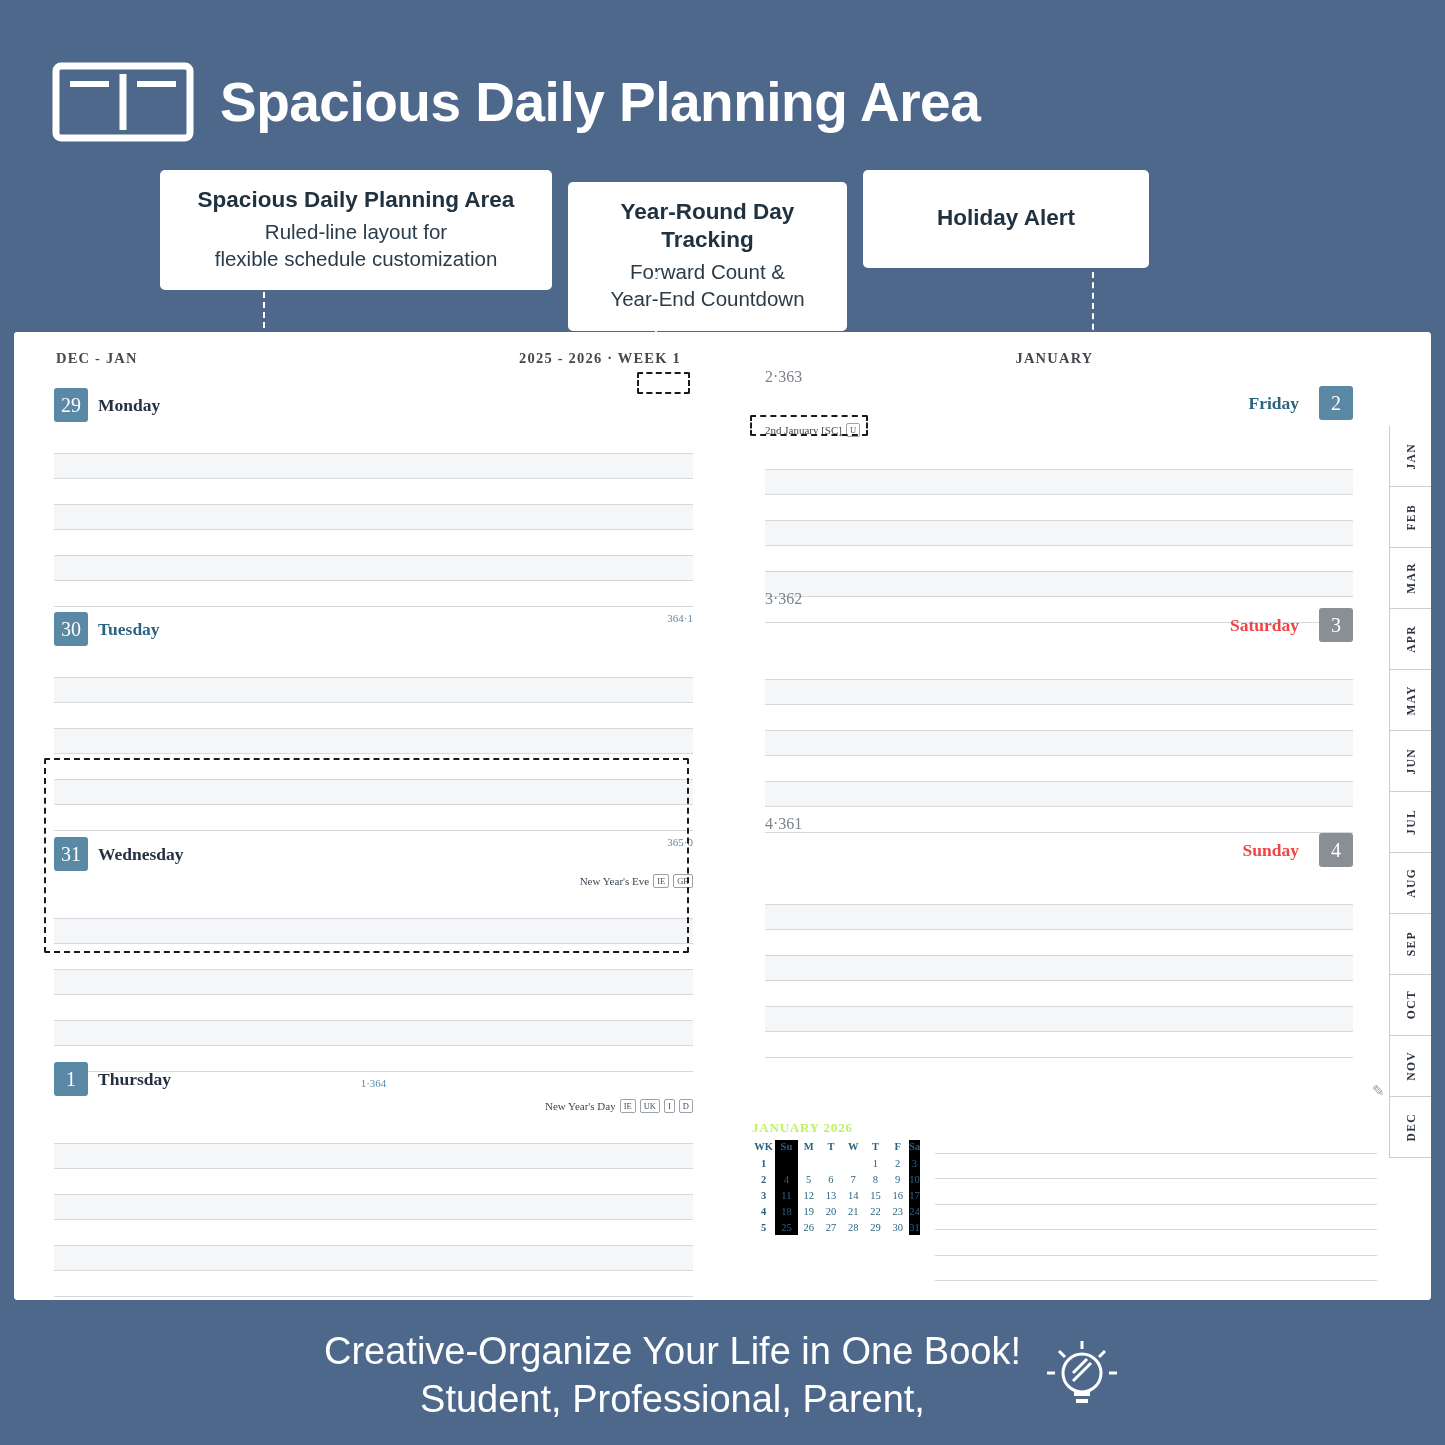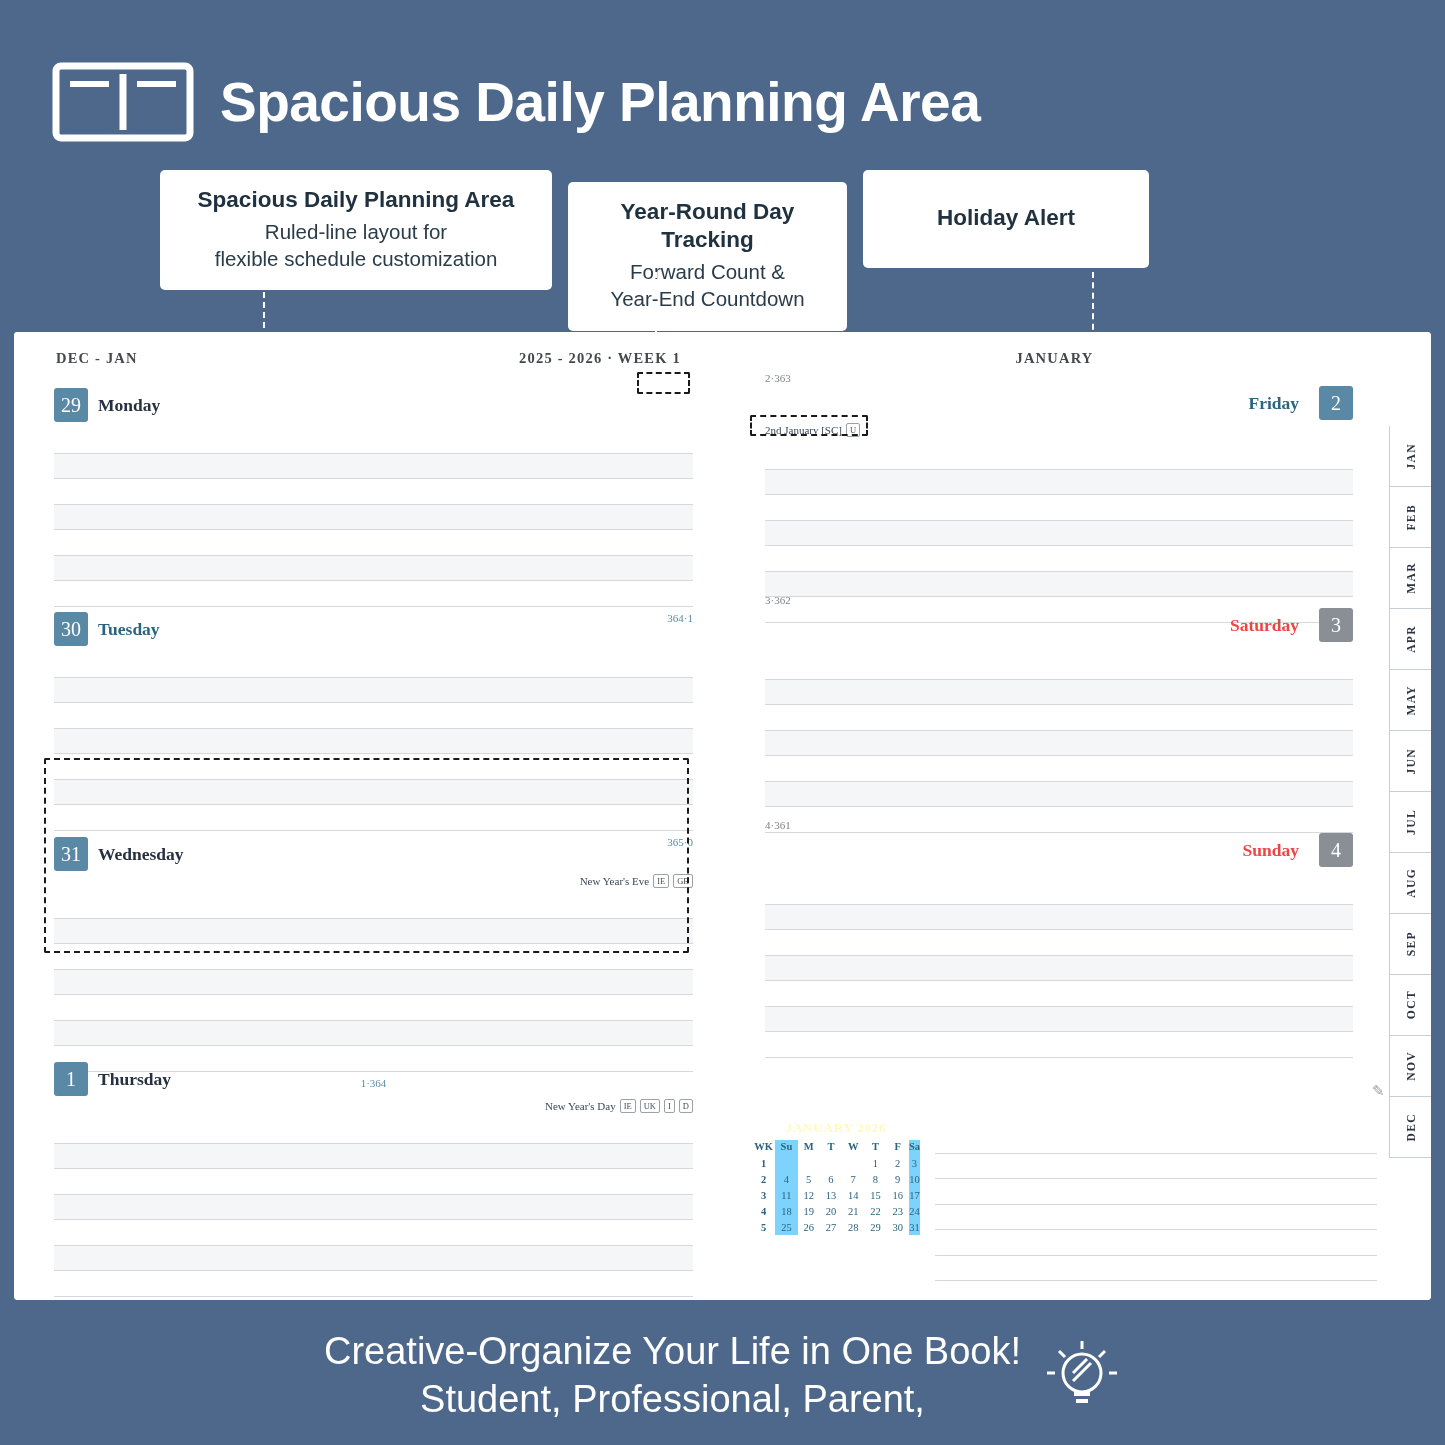--- a/index.html
+++ b/index.html
@@ -98,21 +98,21 @@
   .dayname.teal { color: #2b6480; }
 
   .lines { margin-top: 6px; }
   .lines .ln { border-bottom: 1px solid #d5d9de; height: 25.5px; }
   .lines .ln.alt { background: #f4f6f8; }
 
   .counter {
     font-family: "Liberation Serif", serif; font-size: 11px; color: #5a89a6;
   }
   .counter-left {
-    font-family: "Liberation Serif", serif; font-size: 11px; color: #7d838a;
+    font-family: "Liberation Serif", serif; font-size: 16px; color: #7d838a;
   }
   .holiday {
     display: flex; align-items: center; gap: 4px;
     font-family: "Liberation Serif", serif; font-size: 11px; color: #3b4753;
   }
   .hbox {
     border: 1px solid #9aa1a8; border-radius: 2px;
     font-size: 8.5px; padding: 0 3px; line-height: 12px; color:#4a5058;
   }
 
@@ -134,32 +134,32 @@
     font-family: "Liberation Serif", serif; font-size: 11.5px;
     letter-spacing: 1.4px; color: #2c3440; font-weight: bold;
   }
 
   
   .minical {
     position: absolute; left: 752px; top: 1120px; width: 168px;
     font-family: "Liberation Serif", serif;
   }
   .minical .mc-title {
-    text-align: center; color: #fef9c3; font-weight: bold;
+    color: #bef264; font-weight: bold;
     font-size: 13px; letter-spacing: 0.8px; margin-bottom: 4px;
   }
   .minical table { border-collapse: collapse; width: 100%; }
   .minical th {
     font-size: 10.5px; color: #2b6480; font-weight: bold; padding: 1px 0 3px 0;
   }
   .minical td {
     font-size: 10.5px; color: #2b6480; text-align: center; padding: 2.5px 0; width: 14.2%;
   }
   .minical td.wk { font-weight: bold; }
-  .minical .sh { background: #7dd3fc; }
+  .minical .sh { background: #000000; }
 
   
   .notes-lines { position: absolute; left: 935px; top: 1128px; width: 442px; }
   .notes-lines .ln { border-bottom: 1px solid #d5d9de; height: 25.5px; }
 
   
   .pen { position:absolute; left:1372px; top:1082px; color:#9aa1a8; font-size:15px; }
 
   
   .ann {

